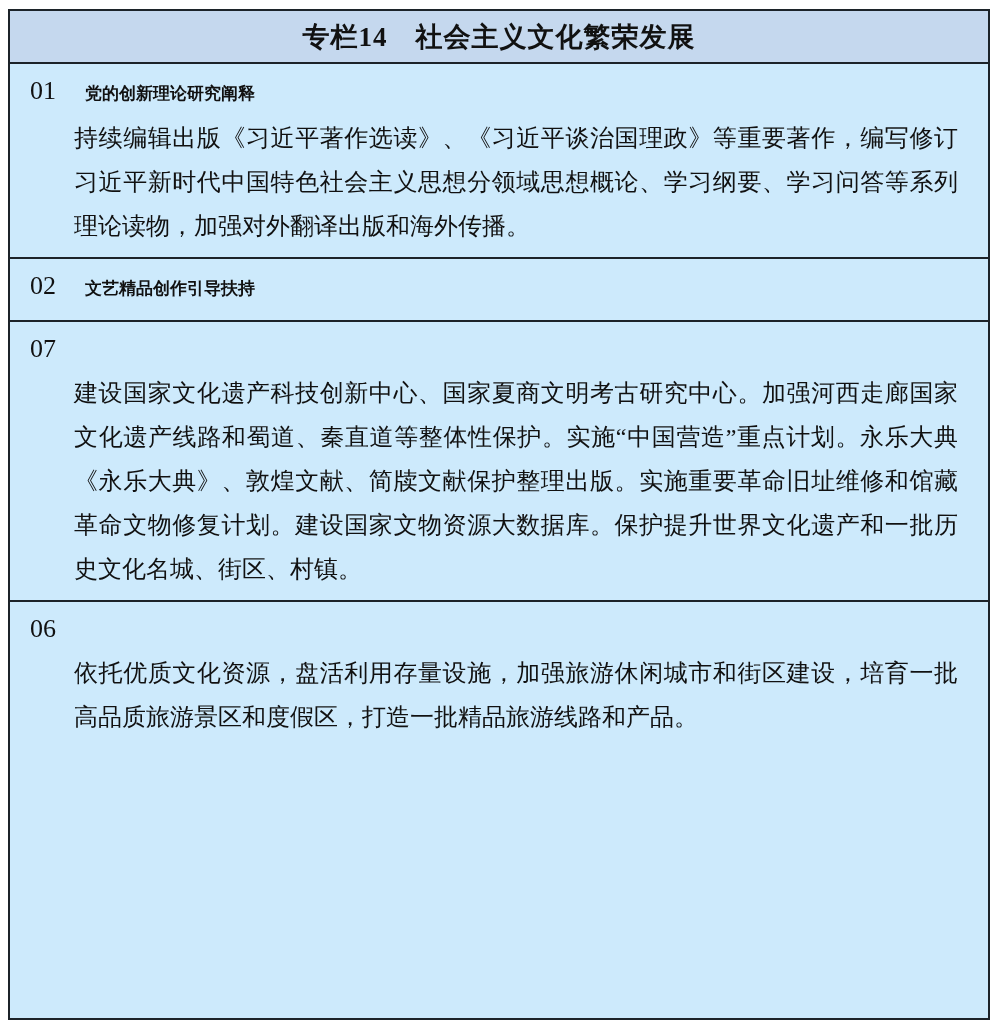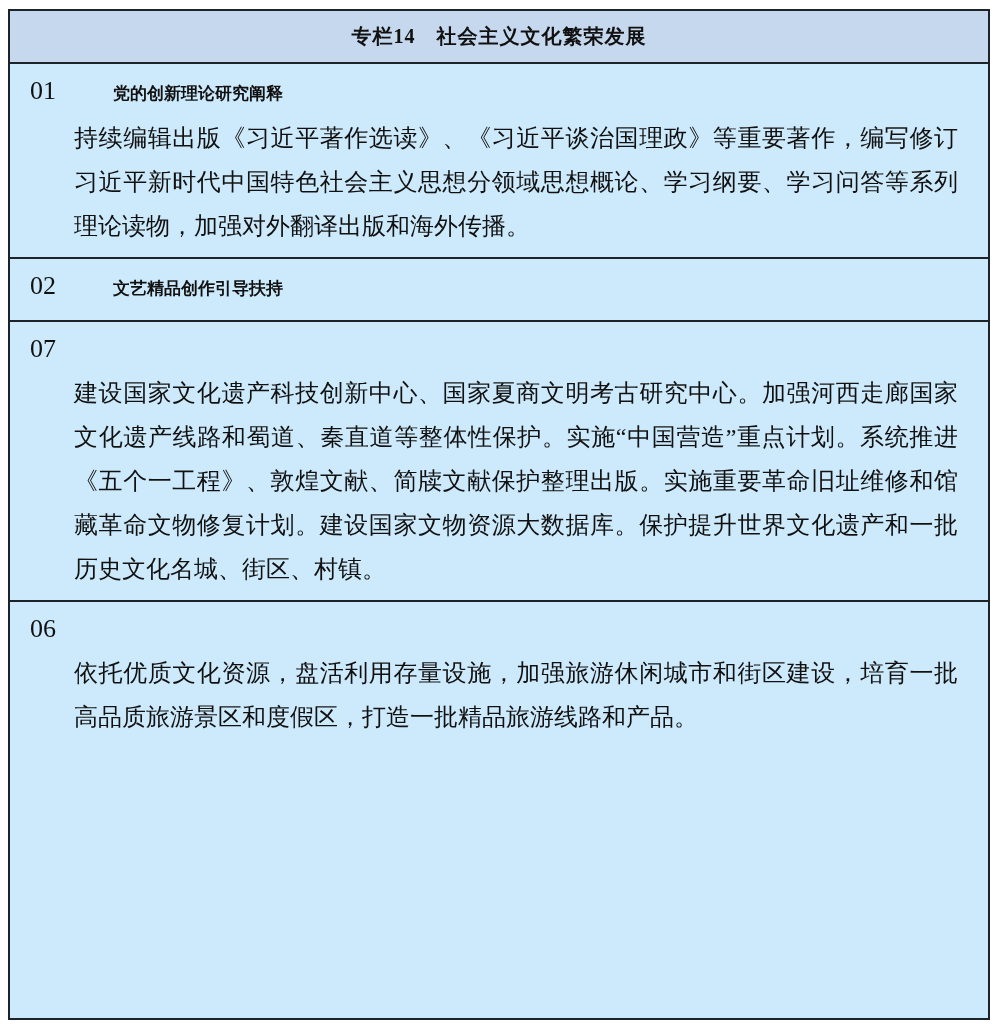--- a/index.html
+++ b/index.html
@@ -31,35 +31,34 @@
   }
   .panel-header {
     height: 53px;
     background: var(--header-bg);
     border-bottom: 2px solid var(--border);
     display: flex;
     align-items: center;
     justify-content: center;
   }
   .panel-title {
-    font-size: 20px;
+    font-size: 27px;
     font-weight: bold;
     letter-spacing: 1px;
     white-space: pre;
   }
   .section {
     border-bottom: 2px solid var(--border);
     padding: 5px 30px 9px 20px;
   }
   .section:last-child { border-bottom: none; }
   .section-head {
     display: flex;
     align-items: baseline;
     line-height: 44px;
-    gap: 28px;
   }
   .section-number {
     flex: 0 0 55px;
     font-size: 26px;
     font-weight: normal;
   }
   .section-heading {
     font-size: 17px;
     font-weight: bold;
   }
@@ -91,21 +90,21 @@
       <span class="section-number">02</span>
       <span class="section-heading">文艺精品创作引导扶持</span>
     </div>
   </div>
 
 
   <div class="section">
     <div class="section-head">
       <span class="section-number">07</span>
     </div>
-    <p class="section-body">建设国家文化遗产科技创新中心、国家夏商文明考古研究中心。加强河西走廊国家文化遗产线路和蜀道、秦直道等整体性保护。实施“中国营造”重点计划。系统推进《五个一工程》、敦煌文献、简牍文献保护整理出版。实施重要革命旧址维修和馆藏革命文物修复计划。建设国家文物资源大数据库。保护提升世界文化遗产和一批历史文化名城、街区、村镇。</p>
+    <p class="section-body">建设国家文化遗产科技创新中心、国家夏商文明考古研究中心。加强河西走廊国家文化遗产线路和蜀道、秦直道等整体性保护。实施“中国营造”重点计划。永乐大典《永乐大典》、敦煌文献、简牍文献保护整理出版。实施重要革命旧址维修和馆藏革命文物修复计划。建设国家文物资源大数据库。保护提升世界文化遗产和一批历史文化名城、街区、村镇。</p>
   </div>
 
   <div class="section">
     <div class="section-head">
       <span class="section-number">06</span>
     </div>
     <p class="section-body">依托优质文化资源，盘活利用存量设施，加强旅游休闲城市和街区建设，培育一批高品质旅游景区和度假区，打造一批精品旅游线路和产品。</p>
   </div>
 </div>
 

